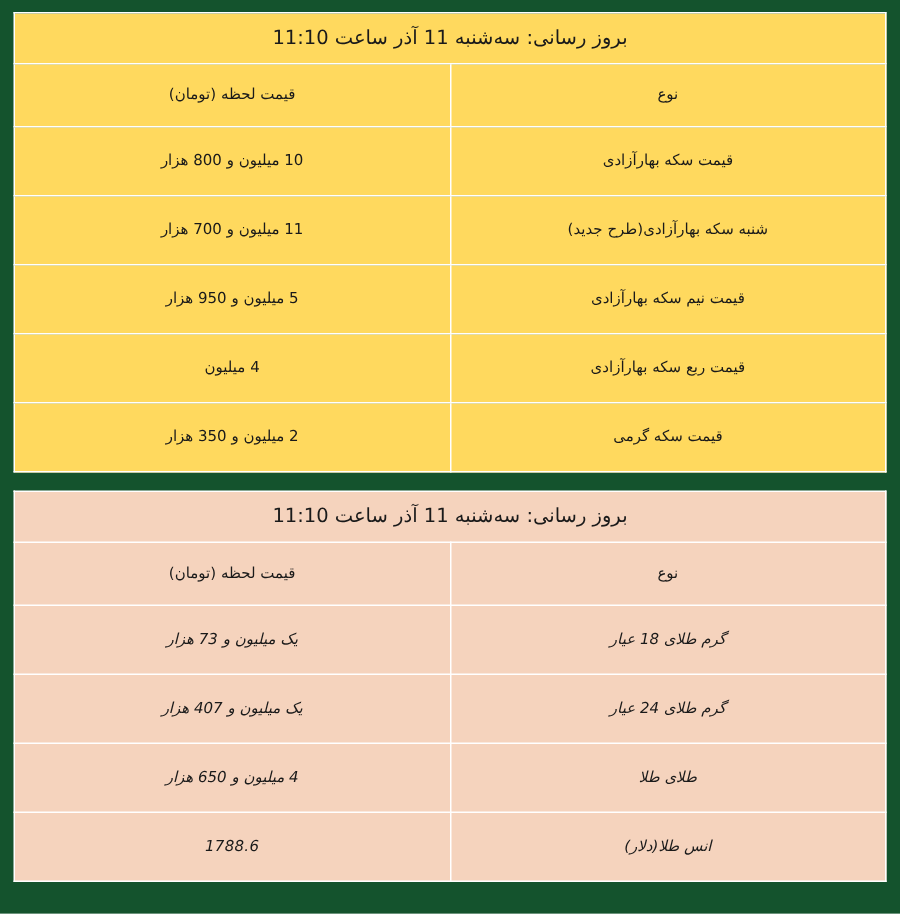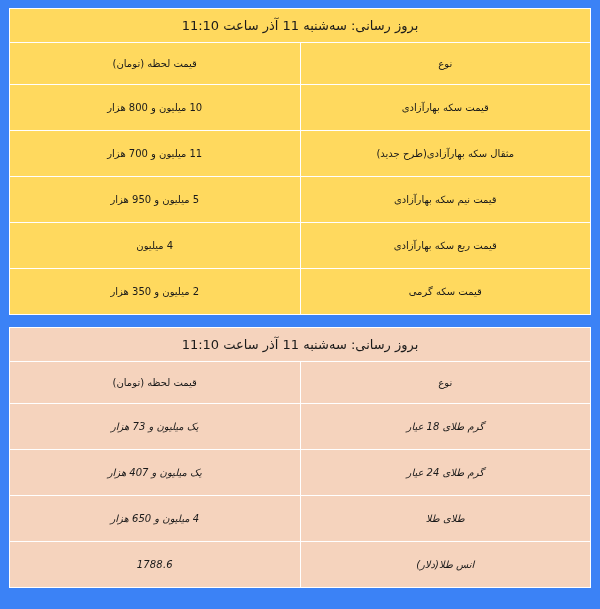--- a/index.html
+++ b/index.html
@@ -8,21 +8,21 @@
     padding: 0;
     width: 600px;
     height: 609px;
     background: #ffffff;
     font-family: "DejaVu Sans", sans-serif;
   }
   .page {
     width: 600px;
     height: 609px;
     padding: 0;
-    background: #3b82f6;
+    background: #14532d;
     direction: rtl;
   }
   table.price-table {
     width: 582px;
     margin: 0 9px;
     border-collapse: collapse;
     table-layout: fixed;
     direction: rtl;
   }
   table.price-table td {
@@ -77,21 +77,21 @@
       </tr>
       <tr class="col-head">
         <td>نوع</td>
         <td>قیمت لحظه (تومان)</td>
       </tr>
       <tr class="data-row">
         <td>قیمت سکه بهارآزادی</td>
         <td class="cell-num">10 میلیون و 800 هزار</td>
       </tr>
       <tr class="data-row">
-        <td>مثقال سکه بهارآزادی(طرح جدید)</td>
+        <td>شنبه سکه بهارآزادی(طرح جدید)</td>
         <td class="cell-num">11 میلیون و 700 هزار</td>
       </tr>
       <tr class="data-row">
         <td>قیمت نیم سکه بهارآزادی</td>
         <td class="cell-num">5 میلیون و 950  هزار</td>
       </tr>
       <tr class="data-row">
         <td>قیمت ربع سکه بهارآزادی</td>
         <td class="cell-num">4 میلیون</td>
       </tr>

